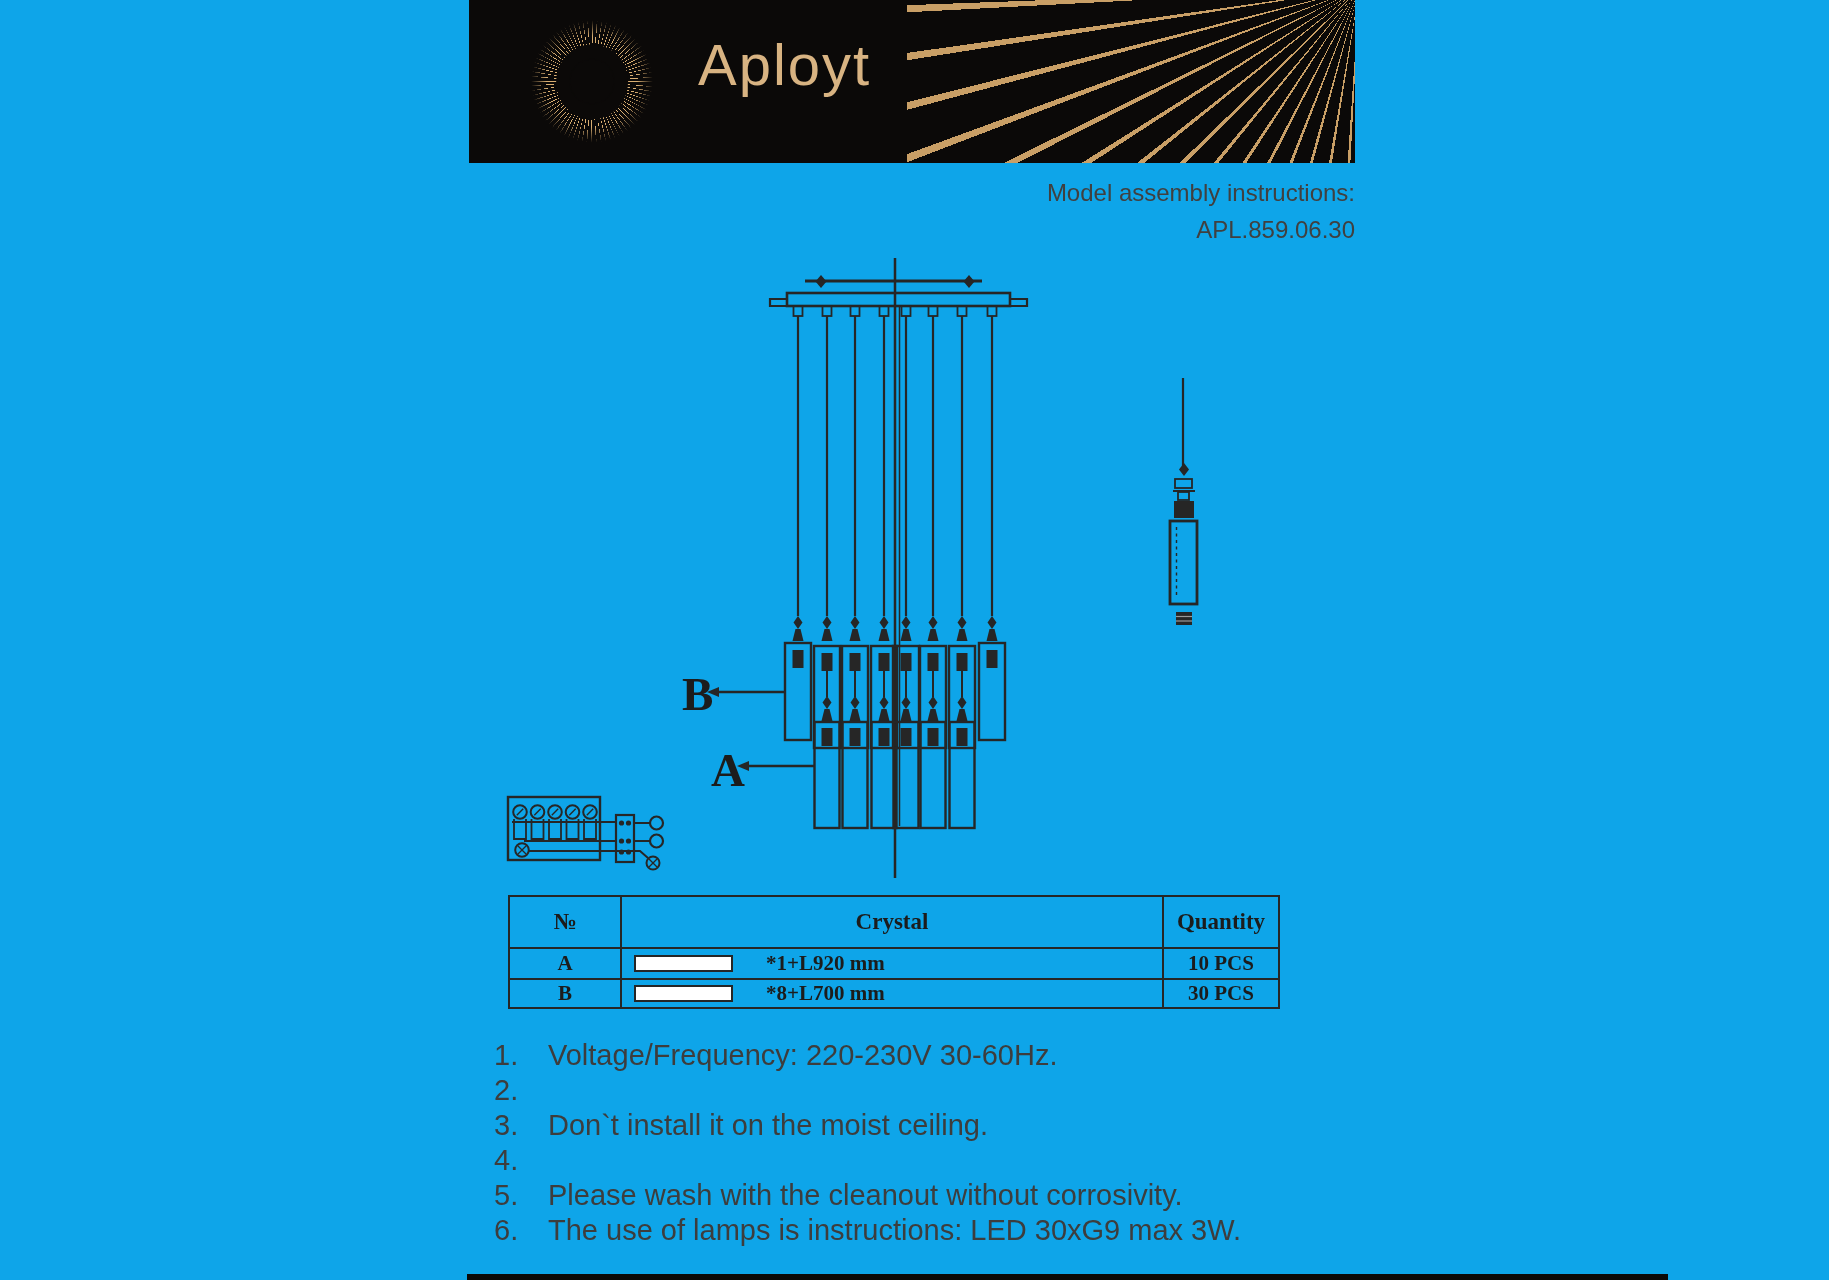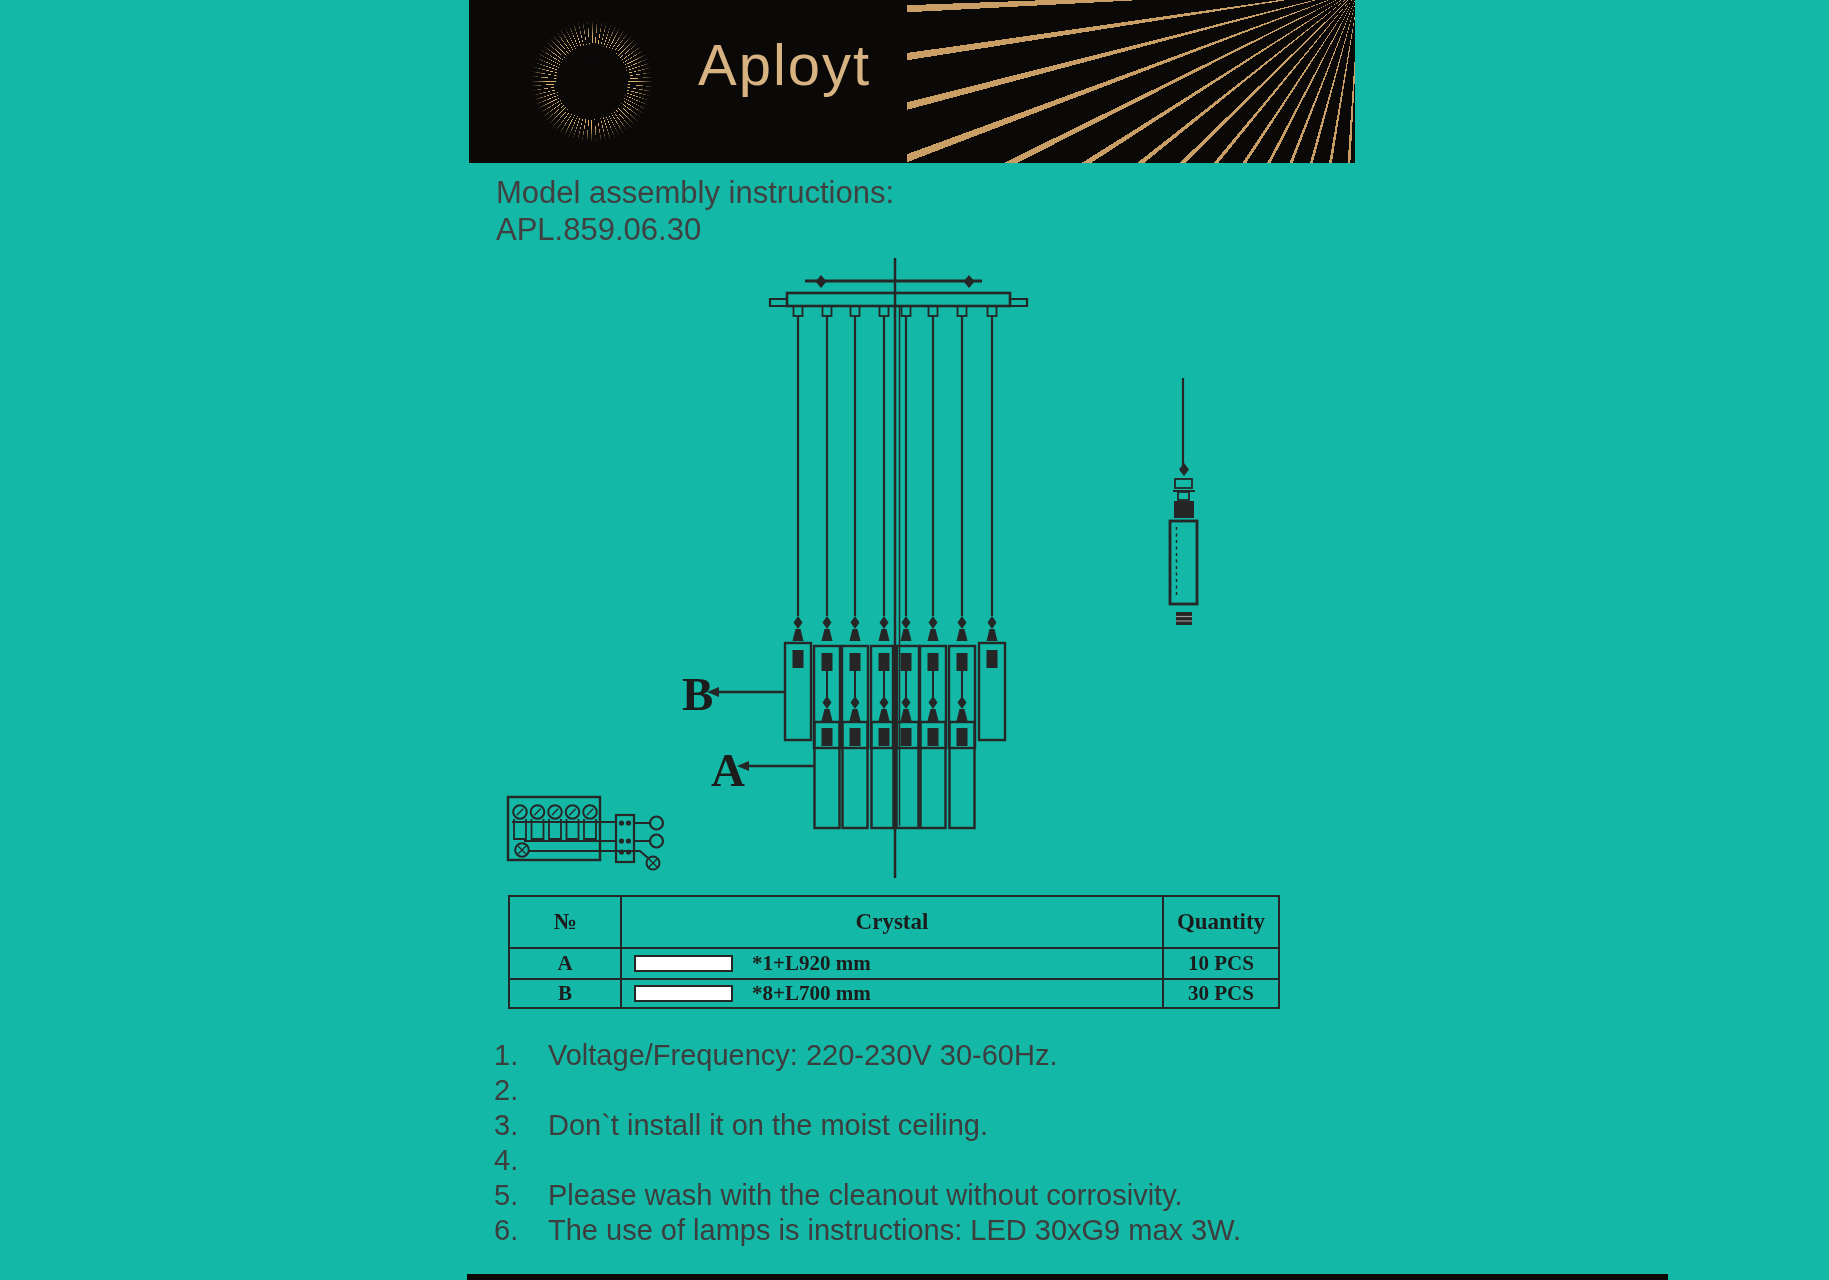--- a/index.html
+++ b/index.html
@@ -1,53 +1,53 @@
 <!DOCTYPE html>
 <html><head>
 <meta charset="utf-8">
 <style>
   html,body{margin:0;padding:0;background:#ffffff;}
-  .page{position:relative;width:1829px;height:1280px;background:#14b8a6;overflow:hidden;
+  .page{position:relative;width:1829px;height:1280px;background:#0ea5e9;overflow:hidden;
         font-family:"Liberation Sans",sans-serif;}
 
   
   .banner{position:absolute;left:469px;top:0;width:886px;height:163px;background:#0b0908;overflow:hidden;}
   .starburst{position:absolute;left:45px;top:3px;width:156px;height:157px;border-radius:50%;
     background:repeating-conic-gradient(#d9ae72 0deg 0.75deg, rgba(0,0,0,0) 0.75deg 4.5deg);
     -webkit-mask:radial-gradient(closest-side, rgba(0,0,0,0) 27%, #000 30%, #000 58%, rgba(0,0,0,0) 78%);
     mask:radial-gradient(closest-side, rgba(0,0,0,0) 27%, #000 30%, #000 58%, rgba(0,0,0,0) 78%);}
   .starburst::after{content:"";position:absolute;left:50%;top:50%;width:46%;height:48%;
     transform:translate(-50%,-50%);background:#0b0908;border-radius:50%;}
   .brand{position:absolute;left:229px;top:34px;font-size:58px;line-height:62px;font-weight:400;
     letter-spacing:2px;color:#d8b382;}
   .rays{position:absolute;right:0;top:0;width:448px;height:163px;
     background:repeating-conic-gradient(from 183deg at 101% -7%, #c99f66 0deg 0.9deg, rgba(0,0,0,0) 0.9deg 6deg);}
 
   
-  .title{position:absolute;left:496px;top:174px;width:886px;text-align:left;color:#404040;
-    font-size:31px;line-height:37px;}
+  .title{position:absolute;left:469px;top:174px;width:886px;text-align:right;color:#404040;
+    font-size:24px;line-height:37px;}
 
   
   .diagram{position:absolute;left:460px;top:250px;width:860px;height:640px;}
   .ln{stroke:#262626;fill:none;}
   .fl{fill:#262626;stroke:none;}
   .dash{stroke:#262626;fill:none;stroke-dasharray:3 3.5;}
   .lbl{font-family:"Liberation Serif",serif;font-weight:bold;font-size:47px;fill:#1c1c1c;}
 
   
   .parts{position:absolute;left:508px;top:895px;width:772px;border-collapse:collapse;
     font-family:"Liberation Serif",serif;color:#1c1c1c;}
   .parts th,.parts td{border:2px solid #262626;padding:0;}
   .parts th{font-size:23px;font-weight:bold;height:50px;}
   .parts td{font-size:21px;font-weight:bold;text-align:center;}
   .parts tr.rowA td{height:29px;}
   .parts tr.rowB td{height:27px;}
   .col-no{width:110px;}
   .col-qty{width:114px;text-align:center;}
-  .cryCell{display:flex;align-items:center;gap:19px;padding-left:12px !important;text-align:left;}
+  .cryCell{display:flex;align-items:center;gap:33px;padding-left:12px !important;text-align:left;}
   .cryrect{display:inline-block;width:95px;height:13px;border:2.5px solid #262626;background:#fff;}
 
   
   .notes{position:absolute;left:494px;top:1040px;width:780px;color:#3d3d3d;}
   .note{display:flex;height:35px;font-size:29px;line-height:31px;}
   .note .num{width:54px;flex:0 0 54px;}
 
   
   .footerbar{position:absolute;left:467px;top:1274px;width:1201px;height:6px;background:#0b0908;}
 </style>

